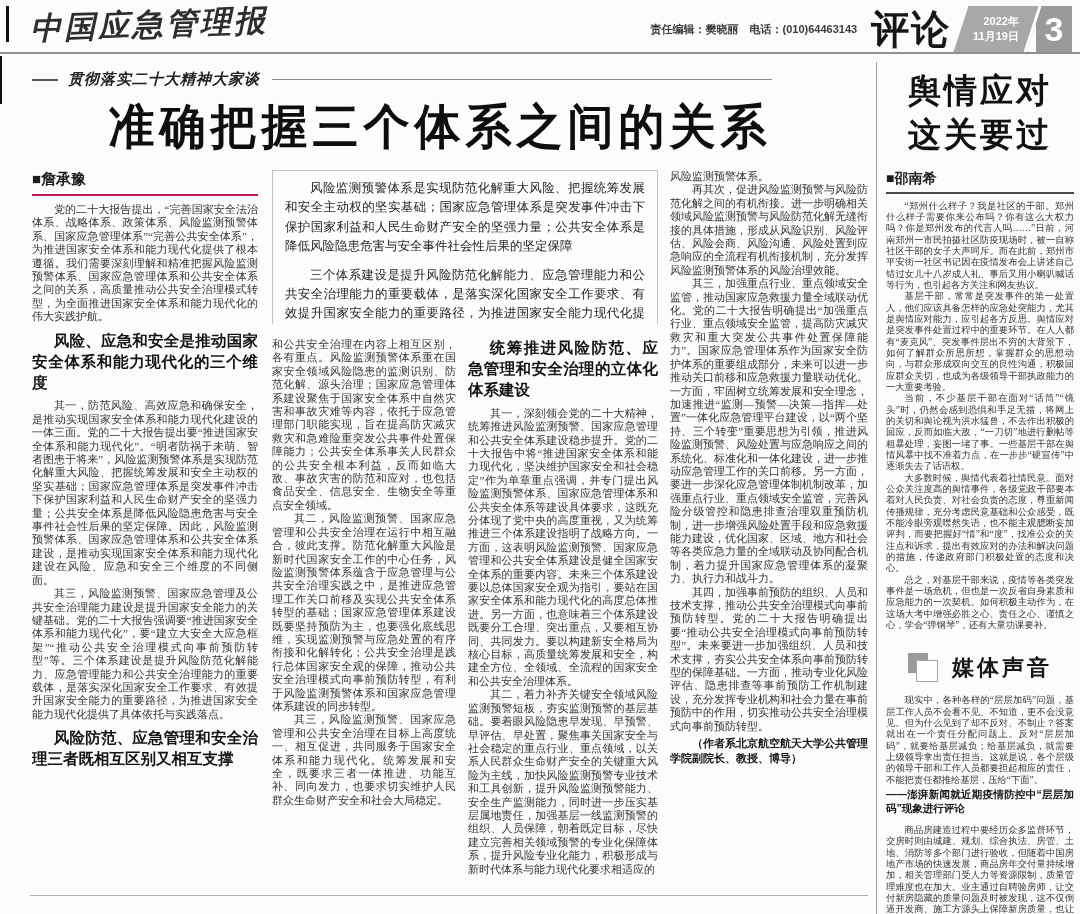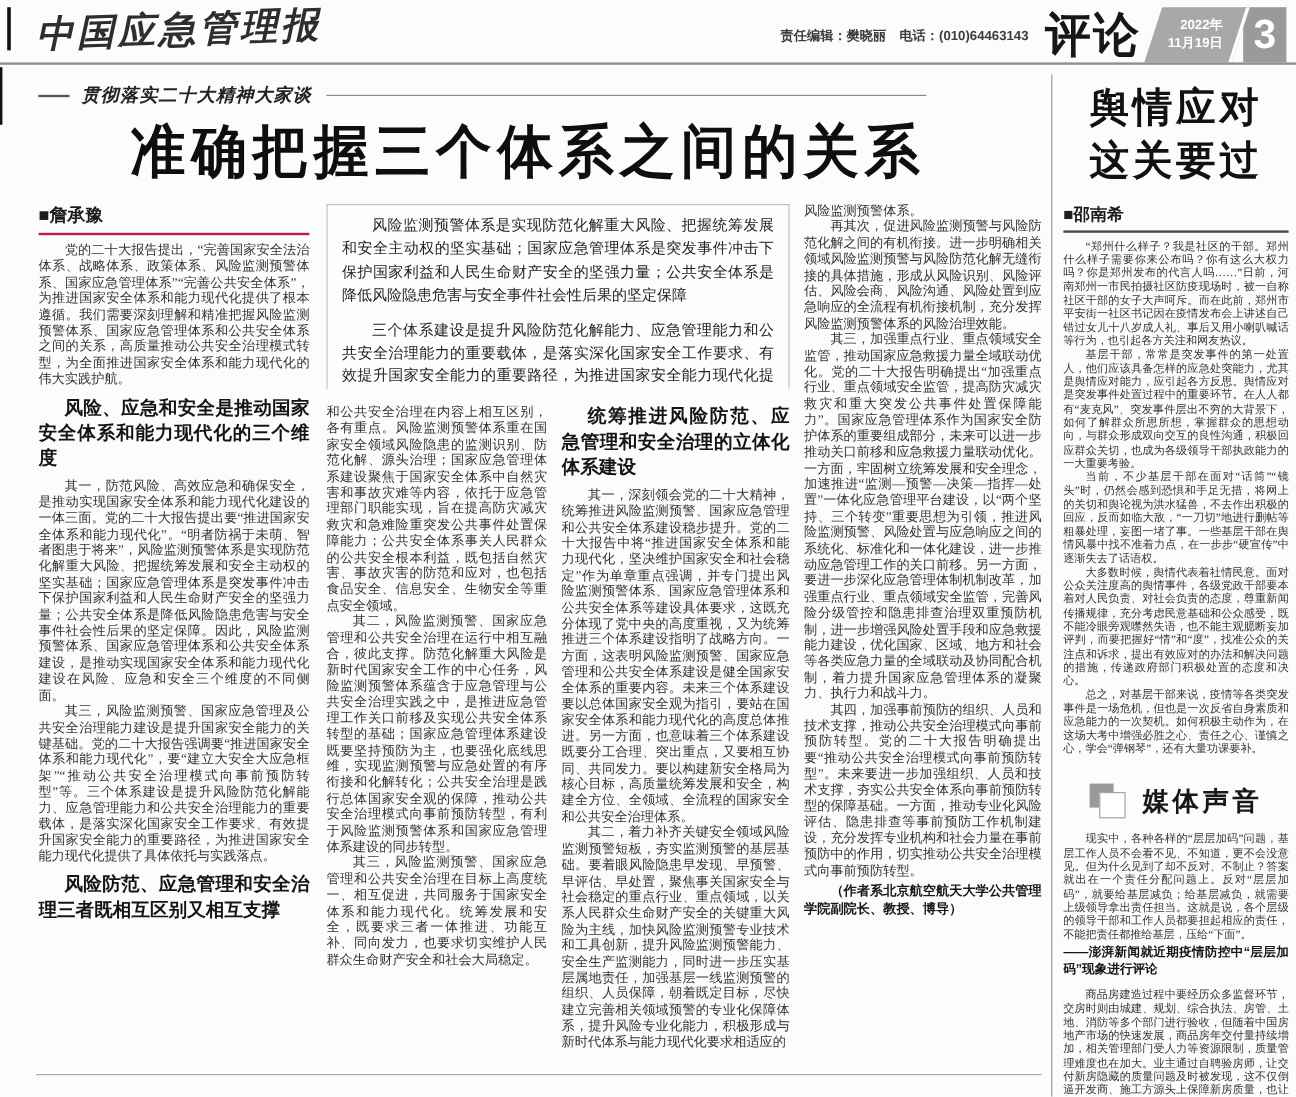--- a/index.html
+++ b/index.html
@@ -145,21 +145,21 @@
       <div class="sec-head">风险防范、应急管理和安全治理三者既相互区别又相互支撑</div>
 
     </div>
 
     <div class="summary-box">
       <p class="summary-p">风险监测预警体系是实现防范化解重大风险、把握统筹发展和安全主动权的坚实基础；国家应急管理体系是突发事件冲击下保护国家利益和人民生命财产安全的坚强力量；公共安全体系是降低风险隐患危害与安全事件社会性后果的坚定保障</p>
       <p class="summary-p">三个体系建设是提升风险防范化解能力、应急管理能力和公共安全治理能力的重要载体，是落实深化国家安全工作要求、有效提升国家安全能力的重要路径，为推进国家安全能力现代化提供了具体依托与实践落点</p>
     </div>
 
     <div class="col col2">
-      <p class="body-p" style="text-indent:0;">和公共安全治理在内容上相互区别，各有重点。风险监测预警体系重在国家安全领域风险隐患的监测识别、防范化解、源头治理；国家应急管理体系建设聚焦于国家安全体系中自然灾害和事故灾难等内容，依托于应急管理部门职能实现，旨在提高防灾减灾救灾和急难险重突发公共事件处置保障能力；公共安全体系事关人民群众的公共安全根本利益，既包括自然灾害、事故灾害的防范和应对，也包括食品安全、信息安全、生物安全等重点安全领域。</p>
+      <p class="body-p" style="text-indent:0;">和公共安全治理在内容上相互区别，各有重点。风险监测预警体系重在国家安全领域风险隐患的监测识别、防范化解、源头治理；国家应急管理体系建设聚焦于国家安全体系中自然灾害和事故灾难等内容，依托于应急管理部门职能实现，旨在提高防灾减灾救灾和急难险重突发公共事件处置保障能力；公共安全体系事关人民群众的公共安全根本利益，反而如临大敌、事故灾害的防范和应对，也包括食品安全、信息安全、生物安全等重点安全领域。</p>
       <p class="body-p">其二，风险监测预警、国家应急管理和公共安全治理在运行中相互融合，彼此支撑。防范化解重大风险是新时代国家安全工作的中心任务，风险监测预警体系蕴含于应急管理与公共安全治理实践之中，是推进应急管理工作关口前移及实现公共安全体系转型的基础；国家应急管理体系建设既要坚持预防为主，也要强化底线思维，实现监测预警与应急处置的有序衔接和化解转化；公共安全治理是践行总体国家安全观的保障，推动公共安全治理模式向事前预防转型，有利于风险监测预警体系和国家应急管理体系建设的同步转型。</p>
       <p class="body-p">其三，风险监测预警、国家应急管理和公共安全治理在目标上高度统一、相互促进，共同服务于国家安全体系和能力现代化。统筹发展和安全，既要求三者一体推进、功能互补、同向发力，也要求切实维护人民群众生命财产安全和社会大局稳定。</p>
     </div>
 
     <div class="col col3">
       <div class="sec-head first-col3">统筹推进风险防范、应急管理和安全治理的立体化体系建设</div>
       <p class="body-p">其一，深刻领会党的二十大精神，统筹推进风险监测预警、国家应急管理和公共安全体系建设稳步提升。党的二十大报告中将“推进国家安全体系和能力现代化，坚决维护国家安全和社会稳定”作为单章重点强调，并专门提出风险监测预警体系、国家应急管理体系和公共安全体系等建设具体要求，这既充分体现了党中央的高度重视，又为统筹推进三个体系建设指明了战略方向。一方面，这表明风险监测预警、国家应急管理和公共安全体系建设是健全国家安全体系的重要内容。未来三个体系建设要以总体国家安全观为指引，要站在国家安全体系和能力现代化的高度总体推进。另一方面，也意味着三个体系建设既要分工合理、突出重点，又要相互协同、共同发力。要以构建新安全格局为核心目标，高质量统筹发展和安全，构建全方位、全领域、全流程的国家安全和公共安全治理体系。</p>
       <p class="body-p">其二，着力补齐关键安全领域风险监测预警短板，夯实监测预警的基层基础。要着眼风险隐患早发现、早预警、早评估、早处置，聚焦事关国家安全与社会稳定的重点行业、重点领域，以关系人民群众生命财产安全的关键重大风险为主线，加快风险监测预警专业技术和工具创新，提升风险监测预警能力、安全生产监测能力，同时进一步压实基层属地责任，加强基层一线监测预警的组织、人员保障，朝着既定目标，尽快建立完善相关领域预警的专业化保障体系，提升风险专业化能力，积极形成与新时代体系与能力现代化要求相适应的</p>
     </div>
 

